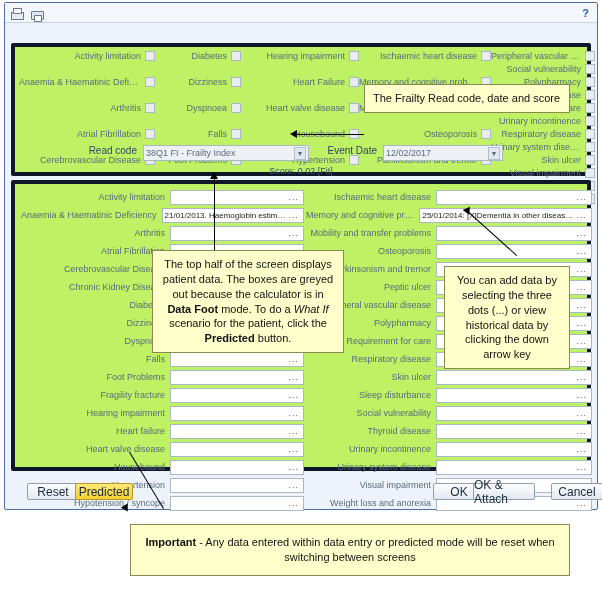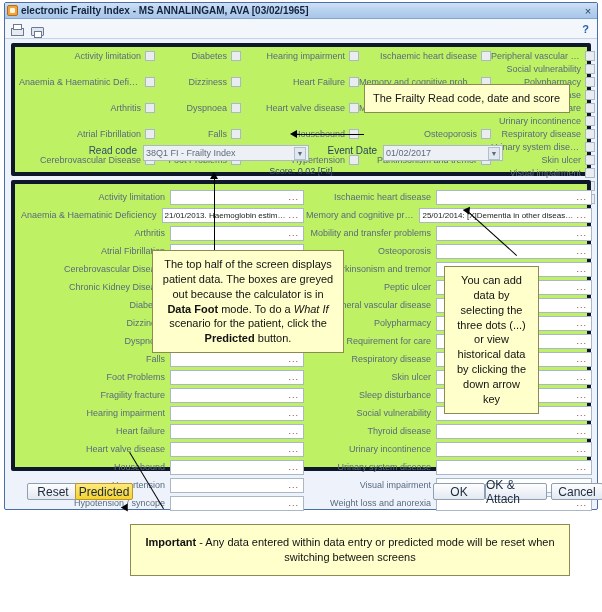--- a/index.html
+++ b/index.html
@@ -150,35 +150,35 @@
     border:1px solid #8e9fb4; border-radius:2px; color:#1b2a3d;
     display:flex; align-items:center; justify-content:center; cursor:pointer;
   }
   #reset-btn { position:absolute; left:22px; top:480px; width:44px; }
   #predicted-btn {
     position:absolute; left:70px; top:480px; width:58px;
     background: linear-gradient(to bottom,#ffe97a,#f4d32f);
     border:1px solid #b9972a;
   }
   #ok-btn { position:absolute; left:428px; top:480px; width:48px; }
-  #ok-attach-btn { position:absolute; left:480px; top:480px; width:62px; }
+  #ok-attach-btn { position:absolute; left:468px; top:480px; width:62px; }
   #cancel-btn { position:absolute; left:546px; top:480px; width:44px; }
 
   
   .callout {
     position:absolute;
     background:#ffffcc;
     border:1px solid #8a8a52;
     font-size:11px; color:#111;
     padding:6px 8px;
     line-height:1.35;
   }
   #callout-code { left:364px; top:84px; width:206px; }
   #callout-top { left:152px; top:250px; width:192px; text-align:center; }
-  #callout-add { left:444px; top:266px; width:95px; text-align:center; }
+  #callout-add { left:444px; top:266px; width:126px; text-align:center; }
   #callout-important {
     left:130px; top:524px; width:440px; text-align:center; padding:10px 12px;
   }
   .callout b { font-weight:bold; }
   .callout i { font-style:italic; }
 
   
   .arrow-line { position:absolute; background:#000; transform-origin: 0 0; height:1px; }
   .arrow-head {
     position:absolute; width:0; height:0;
@@ -186,25 +186,20 @@
   }
   .arrow-head.up { border-bottom:7px solid #000; }
   .arrow-head.down { border-top:7px solid #000; }
   .arrow-head.right { border:4px solid transparent; border-left:7px solid #000; }
 </style>
 </head>
 <body>
 
 <div id="window">
 
-  <div id="titlebar">
-    <div class="tb-icon"></div>
-    <div class="tb-title">electronic Frailty Index - MS ANNALINGAM, AVA [03/02/1965]</div>
-    <div class="tb-close">×</div>
-  </div>
 
   <div id="toolbar">
     <div class="tb-btn print"></div>
     <div class="tb-btn print2"></div>
     <div class="help-q">?</div>
   </div>
 
   <div class="panel" id="top-panel">
     <div class="chk-grid" id="chk-grid" style="grid-template-columns: 136px 86px 118px 132px 104px;">
         <div class="chk-cell">
@@ -354,21 +349,21 @@
       </div>
 
     <div class="rc-row">
       <div class="rc-label">Read code</div>
       <div class="combo" id="read-code-combo">
         <span class="vtext">38Q1 FI - Frailty Index</span>
         <span class="arrow">▼</span>
       </div>
       <div class="rc-label2">Event Date</div>
       <div class="combo" id="event-date-combo">
-        <span class="vtext">01/02/2017</span>
+        <span class="vtext">12/02/2017</span>
         <span class="arrow">▼</span>
       </div>
     </div>
 
     <div class="score-row">Score: 0.02 [Fit]</div>
   </div>
 
   <div class="panel" id="bottom-panel">
     <div class="val-col left" id="col-left">
         <div class="val-row">

